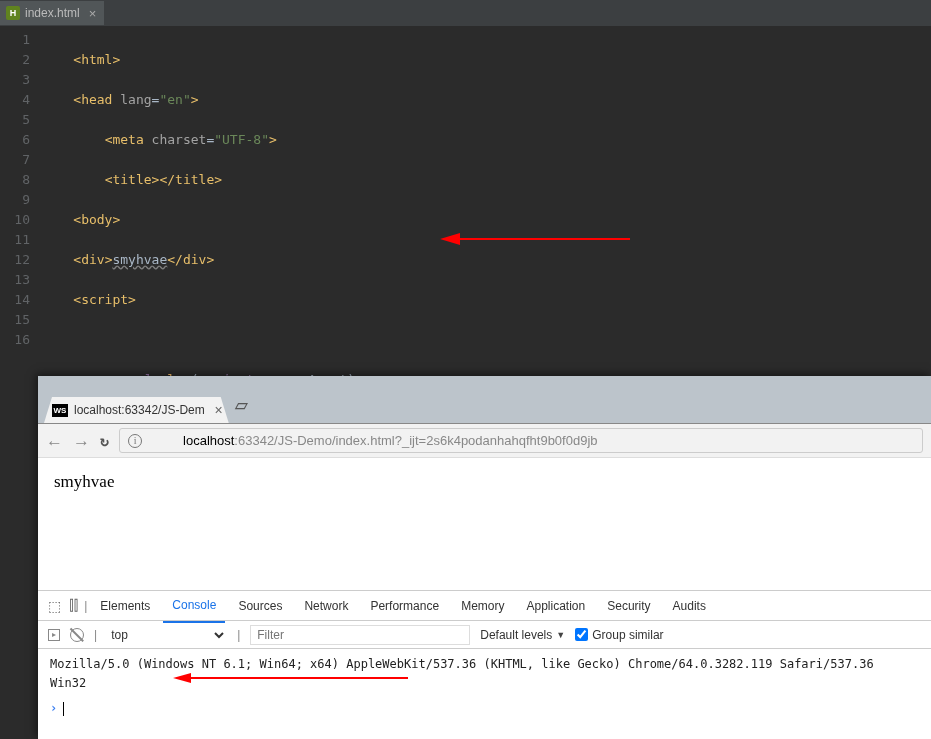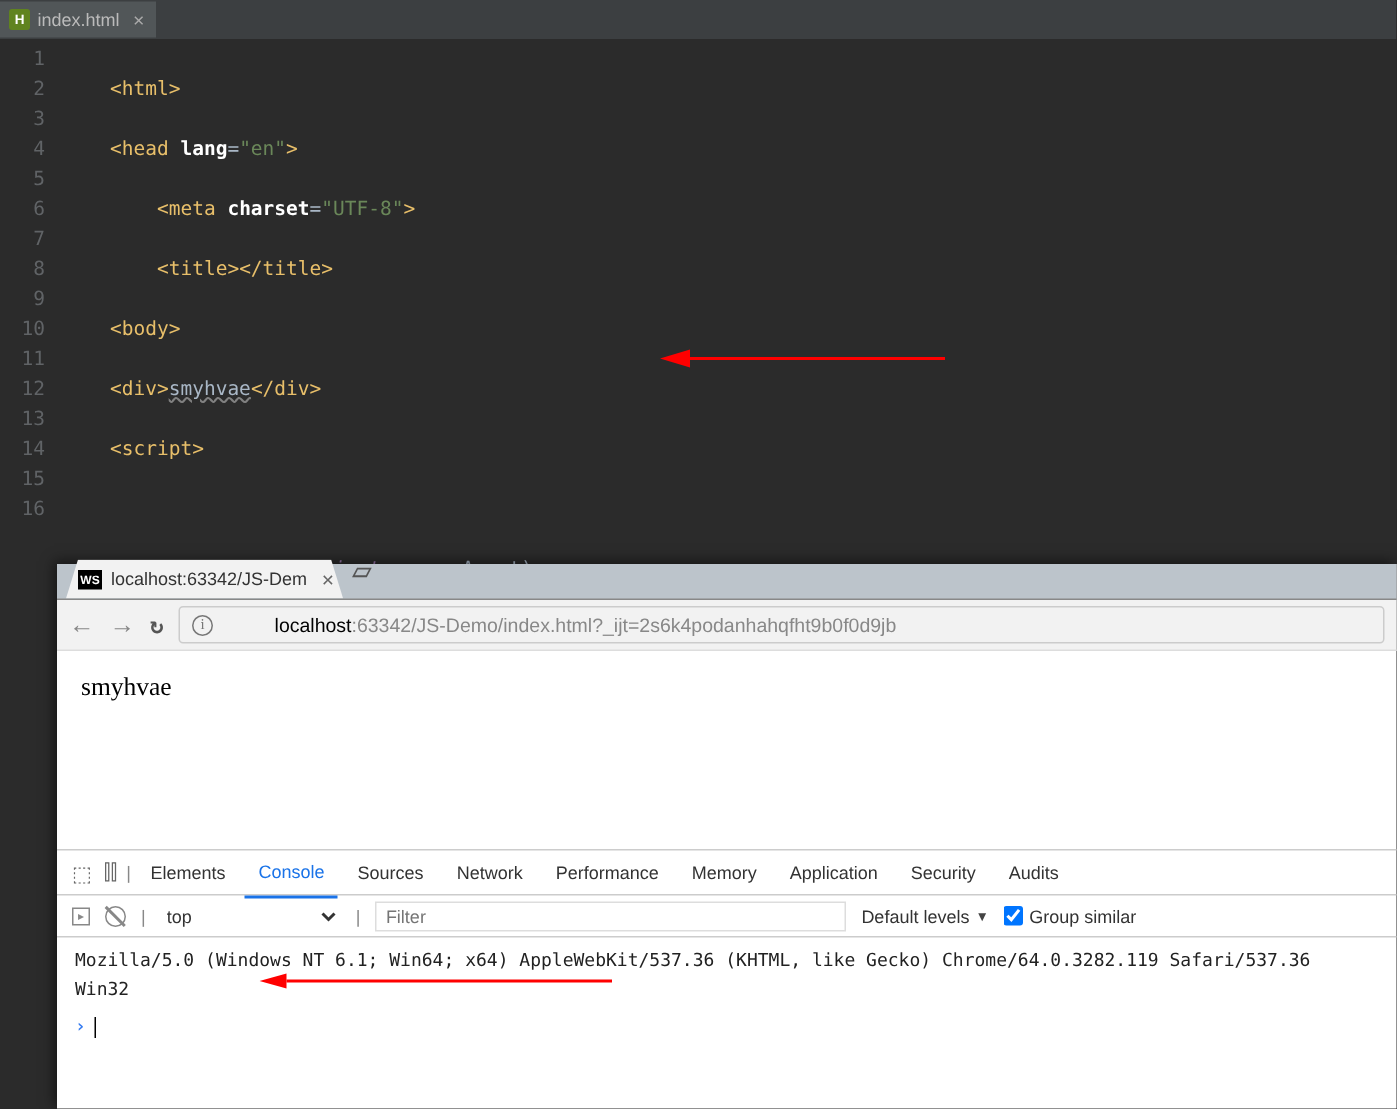--- a/index.html
+++ b/index.html
@@ -9,36 +9,36 @@
 .ide { background: #2b2b2b; height: 357px; }
 .tab-bar { background: #3c3f41; height: 26px; display: flex; align-items: center; }
 .tab { background: #515658; height: 24px; display: flex; align-items: center; padding: 0 8px 0 6px; gap: 5px; font-size: 12px; color: #bbb; font-family: sans-serif; }
 .tab-icon { width: 14px; height: 14px; display: inline-flex; align-items: center; justify-content: center; background: #60831f; color: #fff; font-size: 9px; font-weight: bold; border-radius: 2px; }
 .tab-close { color: #aaa; margin-left: 4px; font-size: 13px; }
 .code-area { display: flex; background: #2b2b2b; padding-top: 4px; }
 .gutter { width: 42px; text-align: right; padding-right: 12px; color: #606366; font-size: 13px; line-height: 20px; }
 .code { font-size: 13px; line-height: 20px; white-space: pre; color: #a9b7c6; position: relative; }
 .tag-bracket { color: #e8bf6a; }
 .tag-name { color: #e8bf6a; }
-.attr-name { color: #ffffff; font-weight: bold; }
+.attr-name { color: #a3a3a3; }
 .attr-value { color: #6a8759; }
 .text-content { color: #a9b7c6; }
 .keyword { color: #9876aa; font-style: italic; }
 .method { color: #ffc66d; }
 .paren { color: #a9b7c6; }
 .prop { color: #a9b7c6; }
 .semi { color: #cc7832; }
 .squiggle { text-decoration: underline wavy #808080; }
 .arrow1 { position: absolute; left: 440px; top: 229px; }
 .arrow-line { stroke: #ff0000; stroke-width: 2; fill: none; }
 .arrow-head { fill: #ff0000; }
 
 
 .browser { position: absolute; top: 376px; left: 38px; width: 893px; height: 363px; background: #fff; box-shadow: -2px -2px 8px rgba(0,0,0,0.5); }
-.browser-tabs { background: #bcc4cb; height: 24px; display: flex; align-items: flex-end; padding-left: 6px; border-bottom: 1px solid #888; }
+.browser-tabs { background: #bcc4cb; height: 48px; display: flex; align-items: flex-end; padding-left: 6px; border-bottom: 1px solid #888; }
 .browser-tab { background: #f2f2f2; height: 26px; display: flex; align-items: center; padding: 0 24px 0 8px; font-size: 12px; font-family: Arial, sans-serif; color: #333; clip-path: polygon(8px 0, calc(100% - 8px) 0, 100% 100%, 0 100%); gap: 6px; position: relative; }
 .ws-icon { width: 16px; height: 13px; background: #000; color: #fff; font-size: 8px; font-weight: bold; display: inline-flex; align-items: center; justify-content: center; }
 .btab-close { position: absolute; right: 6px; color: #666; font-size: 14px; }
 .newtab { color: #555; font-size: 22px; padding: 0 6px 6px; }
 .addr-bar { background: #f2f2f2; height: 34px; display: flex; align-items: center; padding: 0 8px; gap: 10px; border-bottom: 1px solid #ddd; }
 .nav-btn { color: #888; font-size: 17px; font-family: Arial; }
 .reload { font-size: 15px; color: #555; font-weight: bold; }
 .url-box { flex: 1; height: 25px; border: 1px solid #ccc; border-radius: 3px; display: flex; align-items: center; padding: 0 8px; font-size: 13px; font-family: Arial; color: #333; gap: 6px; }
 .info-icon { width: 14px; height: 14px; border: 1px solid #777; border-radius: 50%; display: inline-flex; align-items: center; justify-content: center; font-size: 10px; color: #777; font-family: serif; }
 .url-host { color: #000; padding-left: 35px; }
@@ -48,21 +48,21 @@
 
 .devtools { border-top: 1px solid #ccc; font-family: Arial, sans-serif; }
 .dt-tabs { height: 30px; display: flex; align-items: center; padding: 0 8px; gap: 4px; border-bottom: 1px solid #ccc; font-size: 12px; color: #333; }
 .dt-icon { color: #666; font-size: 14px; padding: 0 2px; }
 .dt-tab { padding: 16px 9px; height: 30px; display: flex; align-items: center; cursor: pointer; }
 .dt-tab.active { border-bottom: 2px solid #1a73e8; color: #1a73e8; }
 .dt-toolbar { height: 28px; display: flex; align-items: center; padding: 0 10px; gap: 10px; border-bottom: 1px solid #ccc; font-size: 12px; color: #333; }
 .dt-clear { width: 14px; height: 14px; border: 1.5px solid #888; border-radius: 50%; position: relative; }
 .dt-clear::after { content: ''; position: absolute; width: 18px; height: 1.5px; background: #888; top: 5px; left: -3px; transform: rotate(45deg); }
 .dt-select { border: none; font-size: 12px; width: 120px; color: #333; background: transparent; }
-.dt-filter { border: 1px solid #ddd; height: 20px; width: 314px; padding: 0 6px; font-size: 12px; text-align: left; color: #888; background: #fff; }
+.dt-filter { border: 1px solid #ddd; height: 20px; width: 220px; padding: 0 6px; font-size: 12px; text-align: left; color: #888; background: #fff; }
 .dt-check { display: flex; align-items: center; gap: 4px; }
 .console-out { padding: 6px 12px; font-family: Consolas, monospace; font-size: 12px; color: #222; line-height: 19px; position: relative; }
 .prompt-line { display: flex; align-items: center; gap: 6px; margin-top: 6px; }
 .prompt-arrow { color: #367cf1; font-size: 12px; font-weight: bold; }
 .cursor { width: 1px; height: 14px; border-left: 1px solid #000; }
 .arrow2 { position: absolute; left: 135px; top: 21px; }
 .splitter { color: #888; }
 .play-icon { width: 12px; height: 12px; border: 1px solid #888; display: inline-flex; align-items: center; justify-content: center; font-size: 8px; color: #888; }
 .dropdown-caret { font-size: 9px; color: #444; }
 </style>

